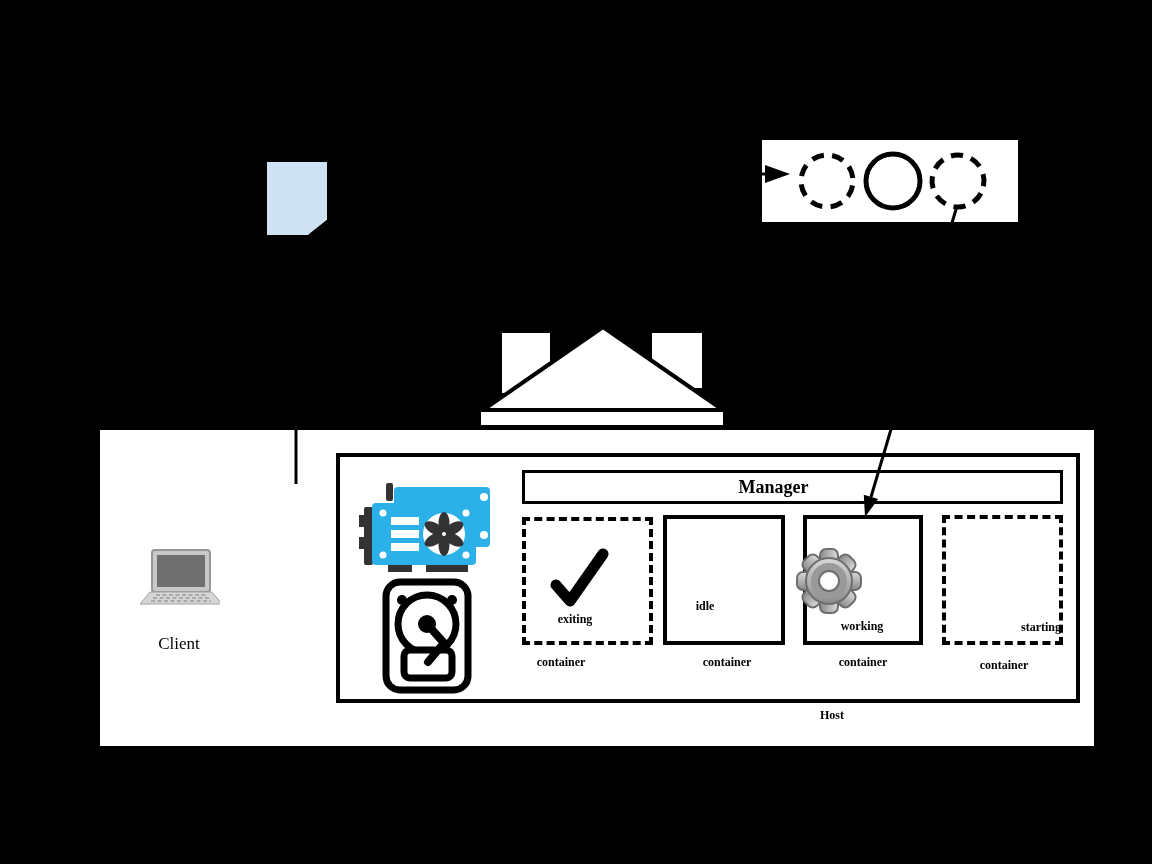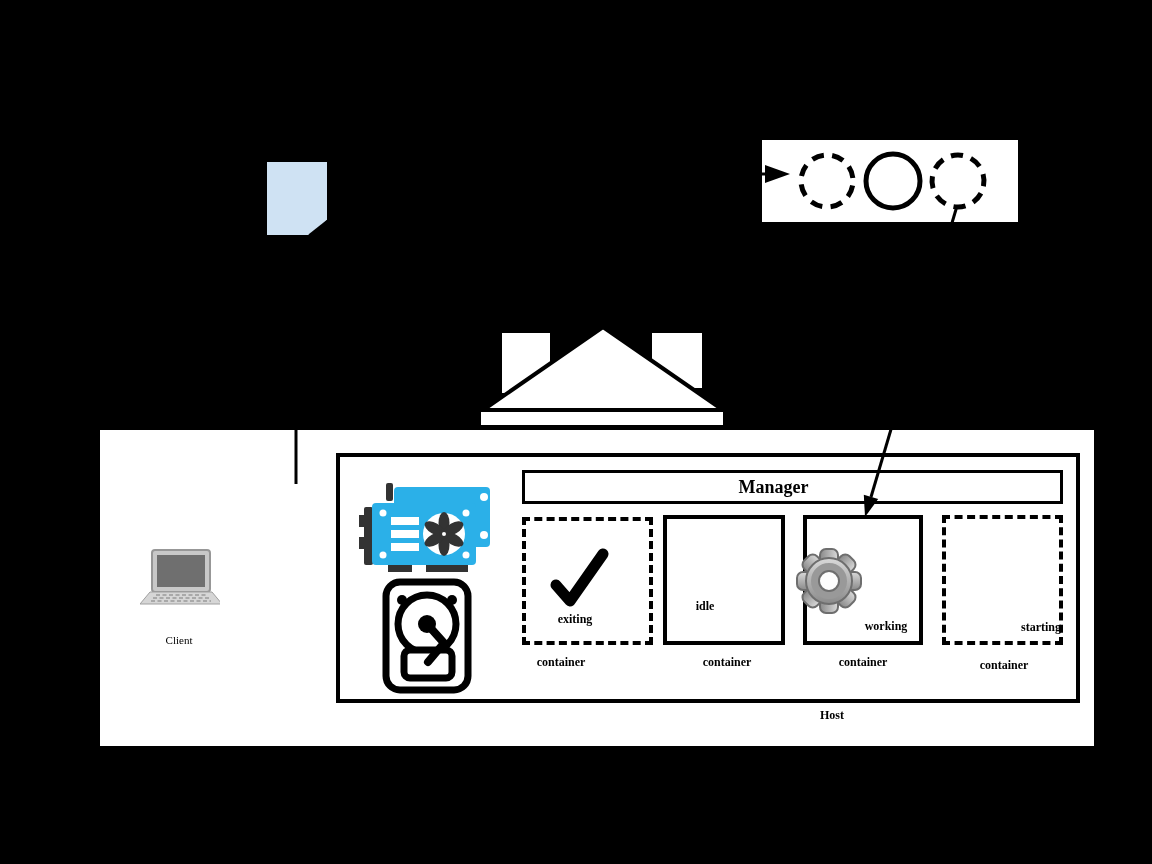--- a/index.html
+++ b/index.html
@@ -15,21 +15,21 @@
   .manager-bar{left:522px;top:470px;width:541px;height:34px;z-index:3;
                border:3px solid #000;box-sizing:border-box;background:#fff;
                display:flex;align-items:center;justify-content:center;padding-right:38px;}
   .container-box{position:absolute;background:#fff;box-sizing:border-box;z-index:3;}
   .c-exiting {left:522px;top:517px;width:131px;height:128px;border:4px dashed #000;}
   .c-idle    {left:663px;top:515px;width:122px;height:130px;border:4px solid  #000;}
   .c-working {left:803px;top:515px;width:120px;height:130px;border:4px solid  #000;}
   .c-starting{left:942px;top:515px;width:121px;height:130px;border:4px dashed #000;}
   .lbl{position:absolute;z-index:5;font-weight:bold;font-size:12px;line-height:1.05;
        transform:translateX(-50%);white-space:nowrap;}
-  .lbl-regular{font-weight:normal;font-size:11px;}
+  .lbl-regular{font-weight:normal;font-size:17px;}
   .icon{position:absolute;z-index:4;}
   .circles-box{left:762px;top:140px;width:256px;height:82px;z-index:2;}
   .overlay{position:absolute;left:0;top:0;width:1152px;height:864px;z-index:6;pointer-events:none;}
 </style>
 </head>
 <body>
 
 <div class="stage">
 
   <div class="whitebox outer-box"></div>
@@ -40,21 +40,21 @@
     <span class="manager-text" style="font-weight:bold;font-size:18px;">Manager</span>
   </div>
 
   <div class="container-box c-exiting"></div>
   <div class="container-box c-idle"></div>
   <div class="container-box c-working"></div>
   <div class="container-box c-starting"></div>
 
   <span class="lbl" style="left:575px;top:613px;">exiting</span>
   <span class="lbl" style="left:705px;top:600px;">idle</span>
-  <span class="lbl" style="left:862px;top:620px;margin-left:24px;">working</span>
+  <span class="lbl" style="left:862px;top:620px;">working</span>
   <span class="lbl" style="left:1041px;top:621px;">starting</span>
 
   <span class="lbl" style="left:561px;top:656px;">container</span>
   <span class="lbl" style="left:727px;top:656px;">container</span>
   <span class="lbl" style="left:863px;top:656px;">container</span>
   <span class="lbl" style="left:1004px;top:659px;">container</span>
 
   <span class="lbl" style="left:792px;top:709px;margin-left:40px;">Host</span>
   <span class="lbl lbl-regular" style="left:179px;top:635px;">Client</span>
 

